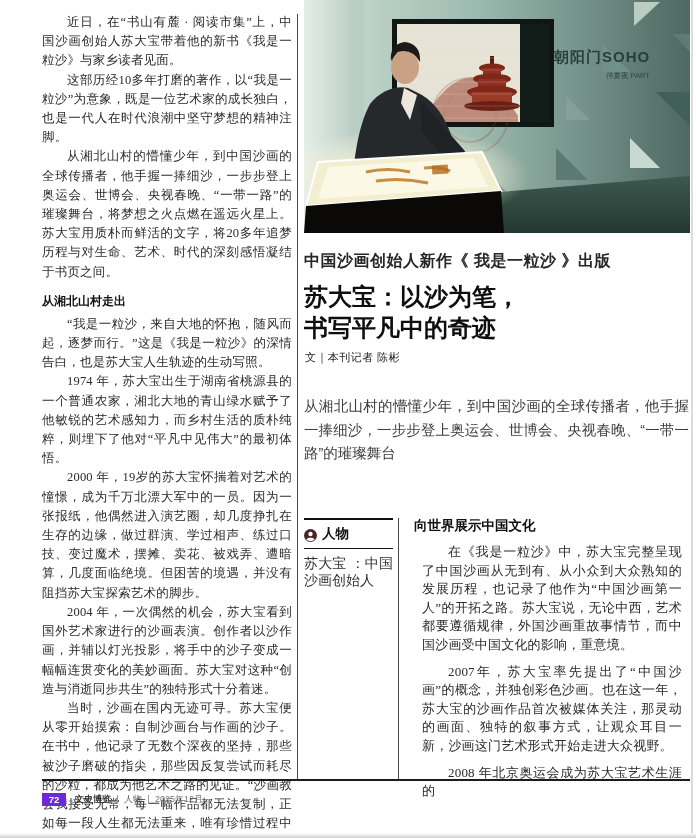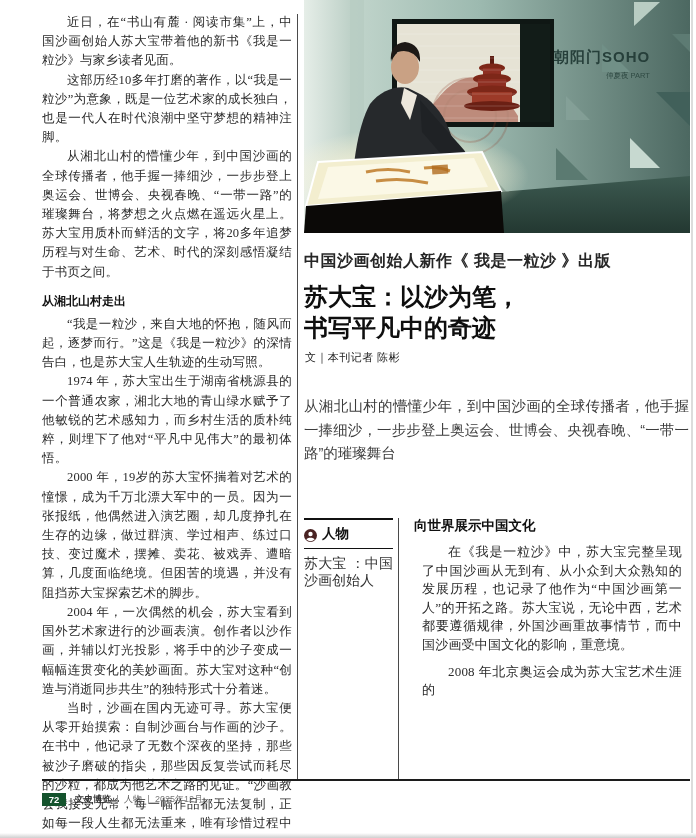--- a/index.html
+++ b/index.html
@@ -198,26 +198,27 @@
       </span>
       <span class="lbl">人物</span>
     </div>
     <div class="rule-bot"></div>
     <div class="desc">苏大宝 ：中国沙画创始人</div>
   </div>
 
   <div class="right-col">
     <h3>向世界展示中国文化</h3>
     <p>在《我是一粒沙》中，苏大宝完整呈现了中国沙画从无到有、从小众到大众熟知的发展历程，也记录了他作为“中国沙画第一人”的开拓之路。苏大宝说，无论中西，艺术都要遵循规律，外国沙画重故事情节，而中国沙画受中国文化的影响，重意境。</p>
+    <p>2007年，苏大宝率先提出了“中国沙画”的概念，并独创彩色沙画。也在这一年，苏大宝的沙画作品首次被媒体关注，那灵动的画面、独特的叙事方式，让观众耳目一新，沙画这门艺术形式开始走进大众视野。</p>
     <p>2008 年北京奥运会成为苏大宝艺术生涯的</p>
   </div>
 
   <div class="footer-rule"></div>
   <div class="footer">
-    <div class="pagenum" style="background:#14532d">72</div>
+    <div class="pagenum" style="background:#6d28d9">72</div>
     <div class="foot-items">
       <span class="mag">文史博览</span>
       <span class="sep"></span>
       <span>人物</span>
       <span class="sep"></span>
       <span class="issue">2025年12月</span>
     </div>
   </div>
 
   <div class="edge-r"></div>

